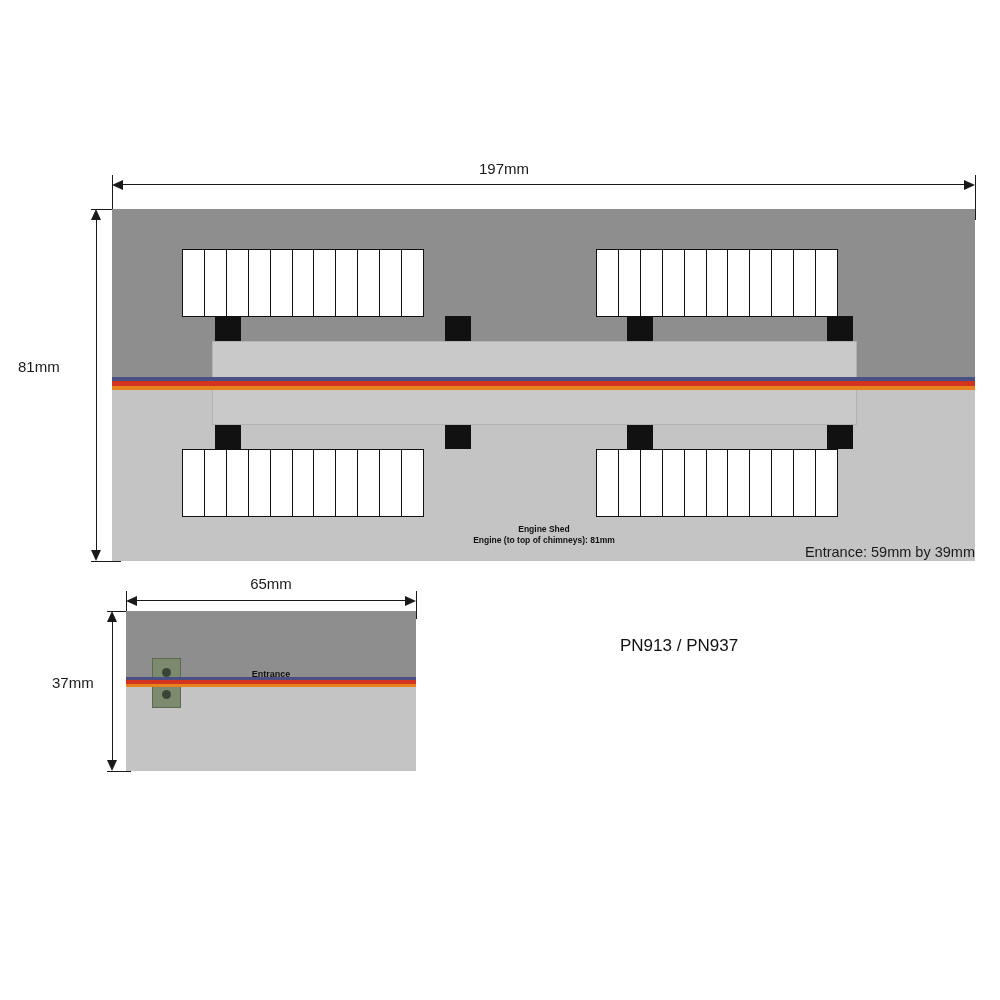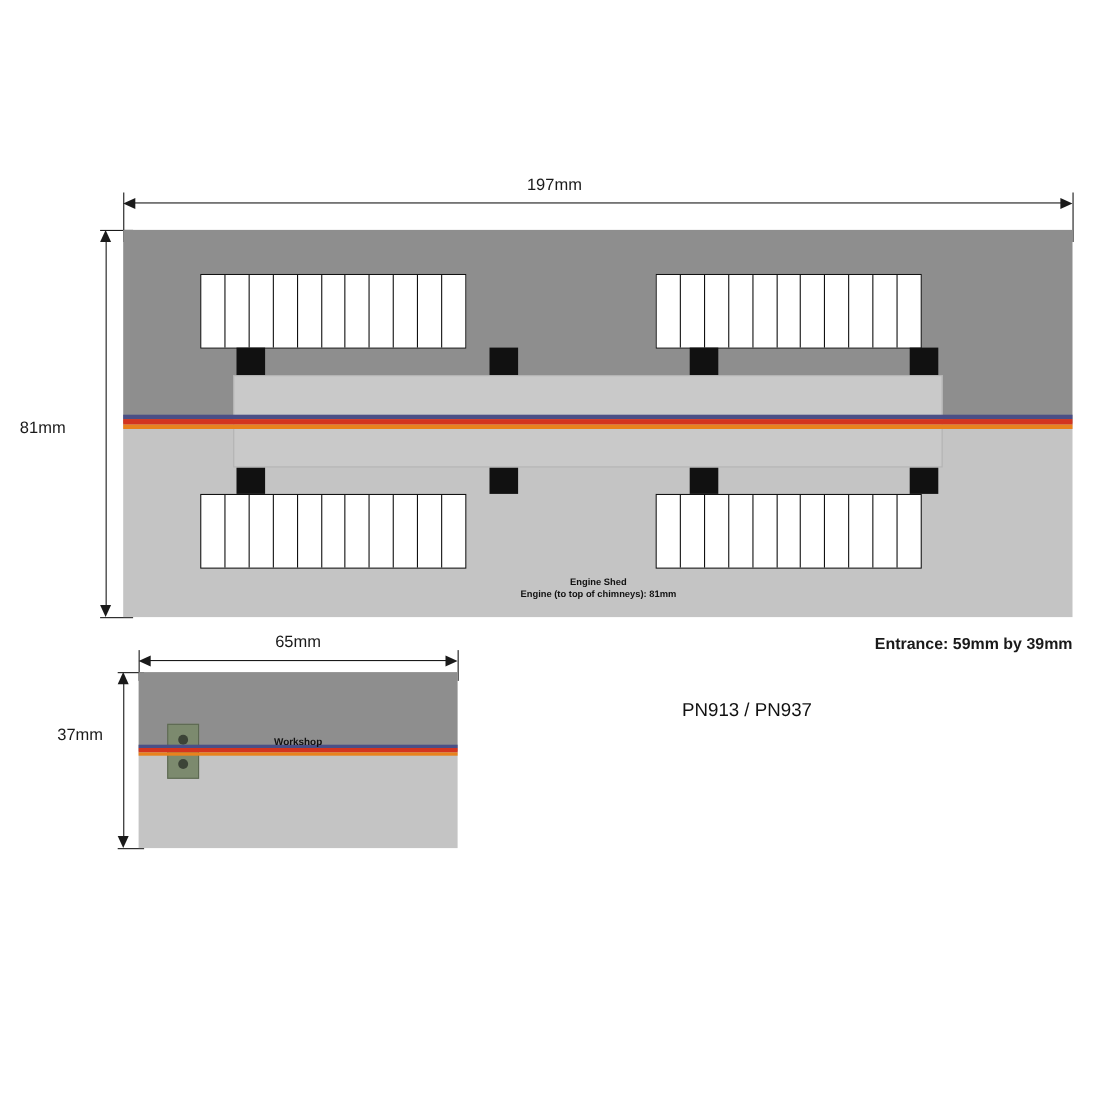--- a/index.html
+++ b/index.html
@@ -194,21 +194,21 @@
 
 <div class="stage">
 
   <div class="dim-label" style="left: 504px; top: 160px; transform: translateX(-50%);">197mm</div>
   <div class="dim-line-h" style="left: 116px; top: 184px; width: 855px;"></div>
   <div class="arrow arrow-left" style="left: 112px; top: 180px;"></div>
   <div class="arrow arrow-right" style="left: 964px; top: 180px;"></div>
   <div class="tick-v" style="left: 112px; top: 175px; height: 45px;"></div>
   <div class="tick-v" style="left: 975px; top: 175px; height: 45px;"></div>
 
-  <div class="dim-label" style="left: 18px; top: 381px; text-align: center;">81mm</div>
+  <div class="dim-label" style="left: 18px; top: 358px; text-align: center;">81mm</div>
   <div class="dim-line-v" style="left: 96px; top: 213px; height: 344px;"></div>
   <div class="arrow arrow-up" style="left: 91px; top: 209px;"></div>
   <div class="arrow arrow-down" style="left: 91px; top: 550px;"></div>
   <div class="tick-h" style="left: 91px; top: 209px; width: 30px;"></div>
   <div class="tick-h" style="left: 91px; top: 561px; width: 30px;"></div>
 
   <div id="main-plan" class="abs">
     <div class="plan-upper"></div>
     <div class="plan-lower"></div>
 
@@ -290,38 +290,38 @@
     </div>
   </div>
 
   <div class="dim-label" style="left: 271px; top: 575px; transform: translateX(-50%);">65mm</div>
   <div class="dim-line-h" style="left: 130px; top: 600px; width: 282px;"></div>
   <div class="arrow arrow-left" style="left: 126px; top: 596px;"></div>
   <div class="arrow arrow-right" style="left: 405px; top: 596px;"></div>
   <div class="tick-v" style="left: 126px; top: 591px; height: 28px;"></div>
   <div class="tick-v" style="left: 416px; top: 591px; height: 28px;"></div>
 
-  <div class="dim-label" style="left: 52px; top: 660px;">37mm</div>
+  <div class="dim-label" style="left: 52px; top: 674px;">37mm</div>
   <div class="dim-line-v" style="left: 112px; top: 615px; height: 152px;"></div>
   <div class="arrow arrow-up" style="left: 107px; top: 611px;"></div>
   <div class="arrow arrow-down" style="left: 107px; top: 760px;"></div>
   <div class="tick-h" style="left: 107px; top: 611px; width: 24px;"></div>
   <div class="tick-h" style="left: 107px; top: 771px; width: 24px;"></div>
 
   <div id="workshop-plan" class="abs">
     <div class="ws-upper"></div>
     <div class="ws-lower"></div>
 
     <div class="ws-box" style="left: 26px; top: 47px; width: 29px; height: 50px;"></div>
     <div class="ws-dot" style="left: 36px; top: 57px;"></div>
     <div class="ws-dot" style="left: 36px; top: 79px;"></div>
 
     <div class="track-stripe" style="left: 0; top: 66px; width: 290px; height: 3px; background: #4a4f86;"></div>
     <div class="track-stripe" style="left: 0; top: 69px; width: 290px; height: 4px; background: #d3341f;"></div>
     <div class="track-stripe" style="left: 0; top: 73px; width: 290px; height: 3px; background: #e8821d;"></div>
 
-    <div class="ws-caption" style="left: 145px; top: 58px; transform: translateX(-50%);">Workshop</div>
+    <div class="ws-caption" style="left: 145px; top: 58px; transform: translateX(-50%);">Entrance</div>
   </div>
 
-  <div class="entrance-text" style="left: 975px; top: 578px; transform: translateX(-100%); font-weight: bold;">Entrance: 59mm by 39mm</div>
+  <div class="entrance-text" style="left: 975px; top: 544px; transform: translateX(-100%);">Entrance: 59mm by 39mm</div>
   <div class="title-sub" style="left: 620px; top: 636px;">PN913 / PN937</div>
 
 </div>
 
 </body></html>

